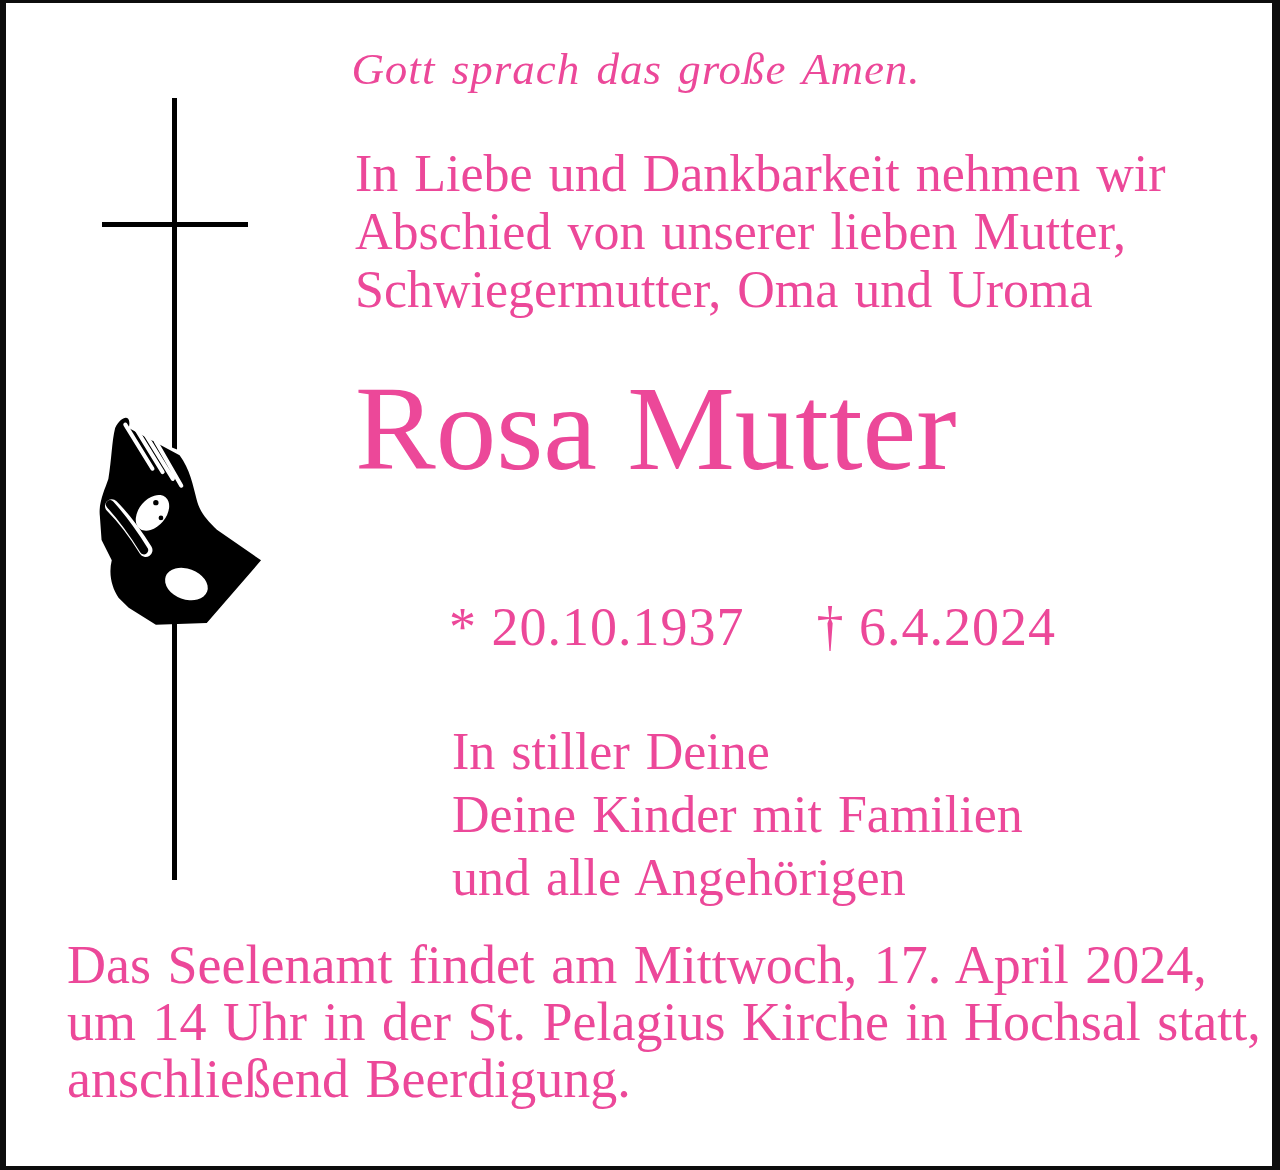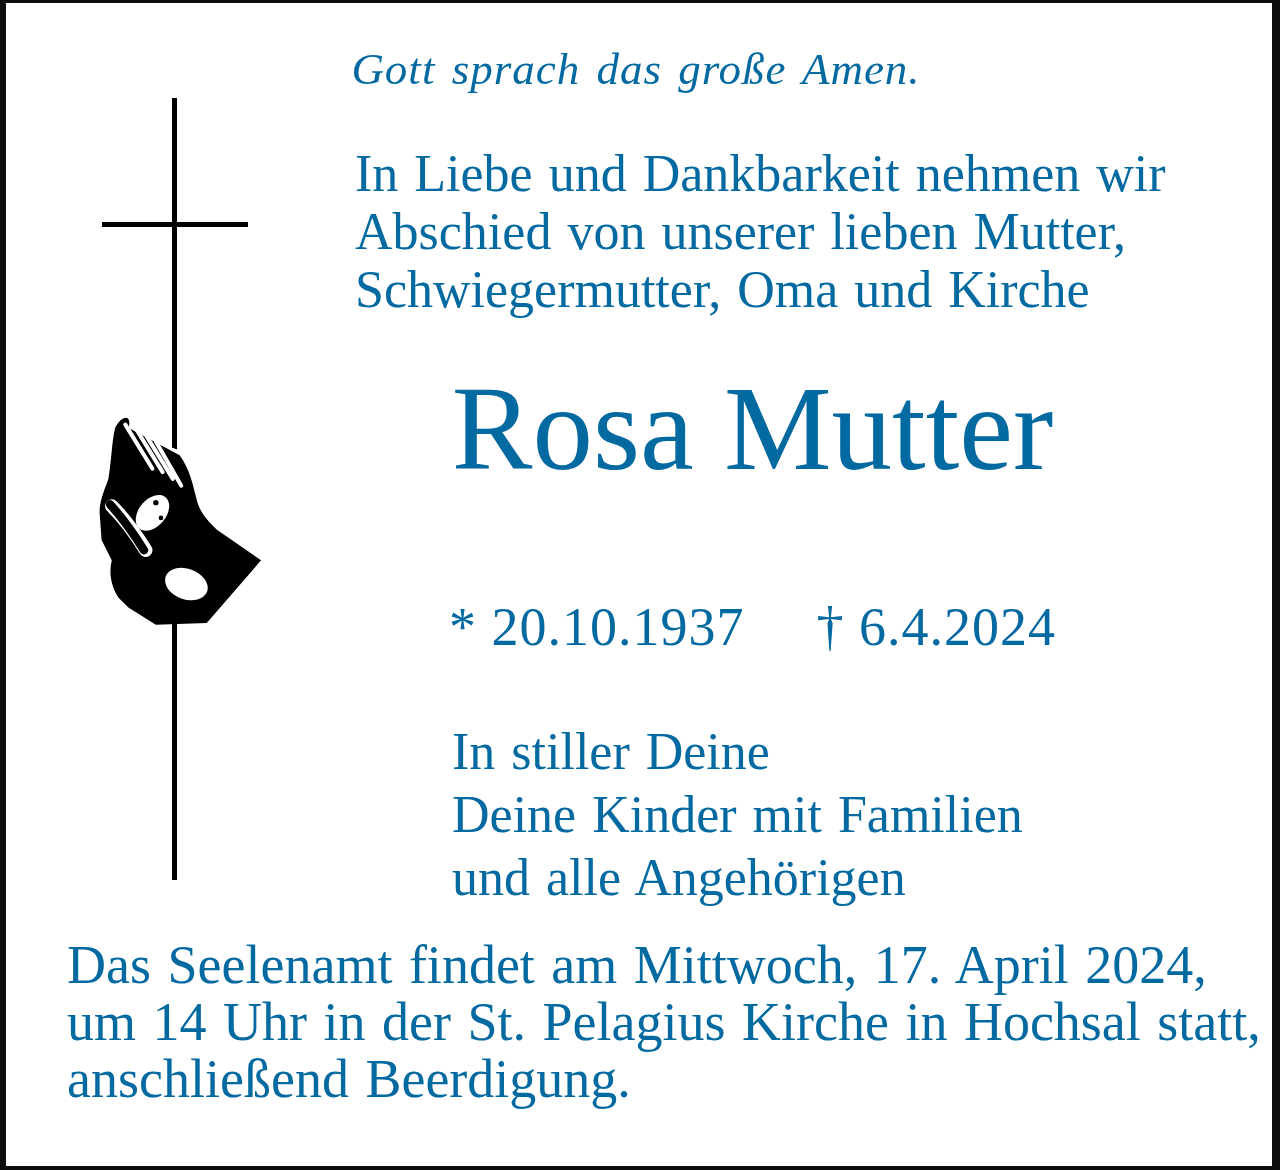--- a/index.html
+++ b/index.html
@@ -2,21 +2,21 @@
 <html><head>
 <meta charset="utf-8">
 <style>
   html,body{margin:0;padding:0;background:#fff;}
   .page{
     position:relative;
     width:1280px;height:1170px;
     background:#ffffff;
     overflow:hidden;
     font-family:"Liberation Serif", serif;
-    color:#0369a1;
+    color:#ec4899;
   }
   
   .rule{position:absolute;background:#0d0d0d;}
   .rule-top{left:0;top:0;width:1280px;height:3px;}
   .rule-left{left:0;top:0;width:6px;height:1170px;}
   .rule-right{left:1272px;top:0;width:8px;height:1170px;}
   .rule-bottom{left:0;top:1166px;width:1280px;height:4px;}
 
   
   .cross-v{position:absolute;left:172px;top:98px;width:5px;height:782px;background:#000;}
@@ -30,21 +30,21 @@
     position:absolute;left:0;top:41px;width:1272px;
     text-align:center;font-style:italic;font-size:45px;line-height:56px;
     letter-spacing:1px;word-spacing:4px;
   }
   .intro{
     position:absolute;left:355px;top:145px;width:860px;
     font-size:52px;line-height:58px;word-spacing:3px;
   }
   .name{
     position:absolute;left:355px;top:362px;width:795px;
-    text-align:center;font-size:121px;line-height:132px;
+    font-size:121px;line-height:132px;
   }
   .maiden{
     position:absolute;left:355px;top:515px;width:795px;
     text-align:center;font-size:54px;line-height:60px;word-spacing:4px;
   }
   .dates{
     position:absolute;left:355px;top:597px;width:795px;
     display:flex;justify-content:center;gap:72px;
     font-size:54px;line-height:60px;letter-spacing:1px;
   }
@@ -90,21 +90,21 @@
 
     <circle cx="40" cy="54" r="1.6" fill="#000000"></circle>
     <circle cx="43" cy="63" r="1.4" fill="#000000"></circle>
   </svg>
 
   <div class="motto">Gott sprach das große Amen.</div>
 
   <div class="intro">
     <div class="line">In Liebe und Dankbarkeit nehmen wir</div>
     <div class="line">Abschied von unserer lieben Mutter,</div>
-    <div class="line">Schwiegermutter, Oma und Kirche</div>
+    <div class="line">Schwiegermutter, Oma und Uroma</div>
   </div>
 
   <div class="name">Rosa Mutter</div>
 
 
   <div class="dates">
     <span class="line">* 20.10.1937</span>
     <span class="line">† 6.4.2024</span>
   </div>
 

